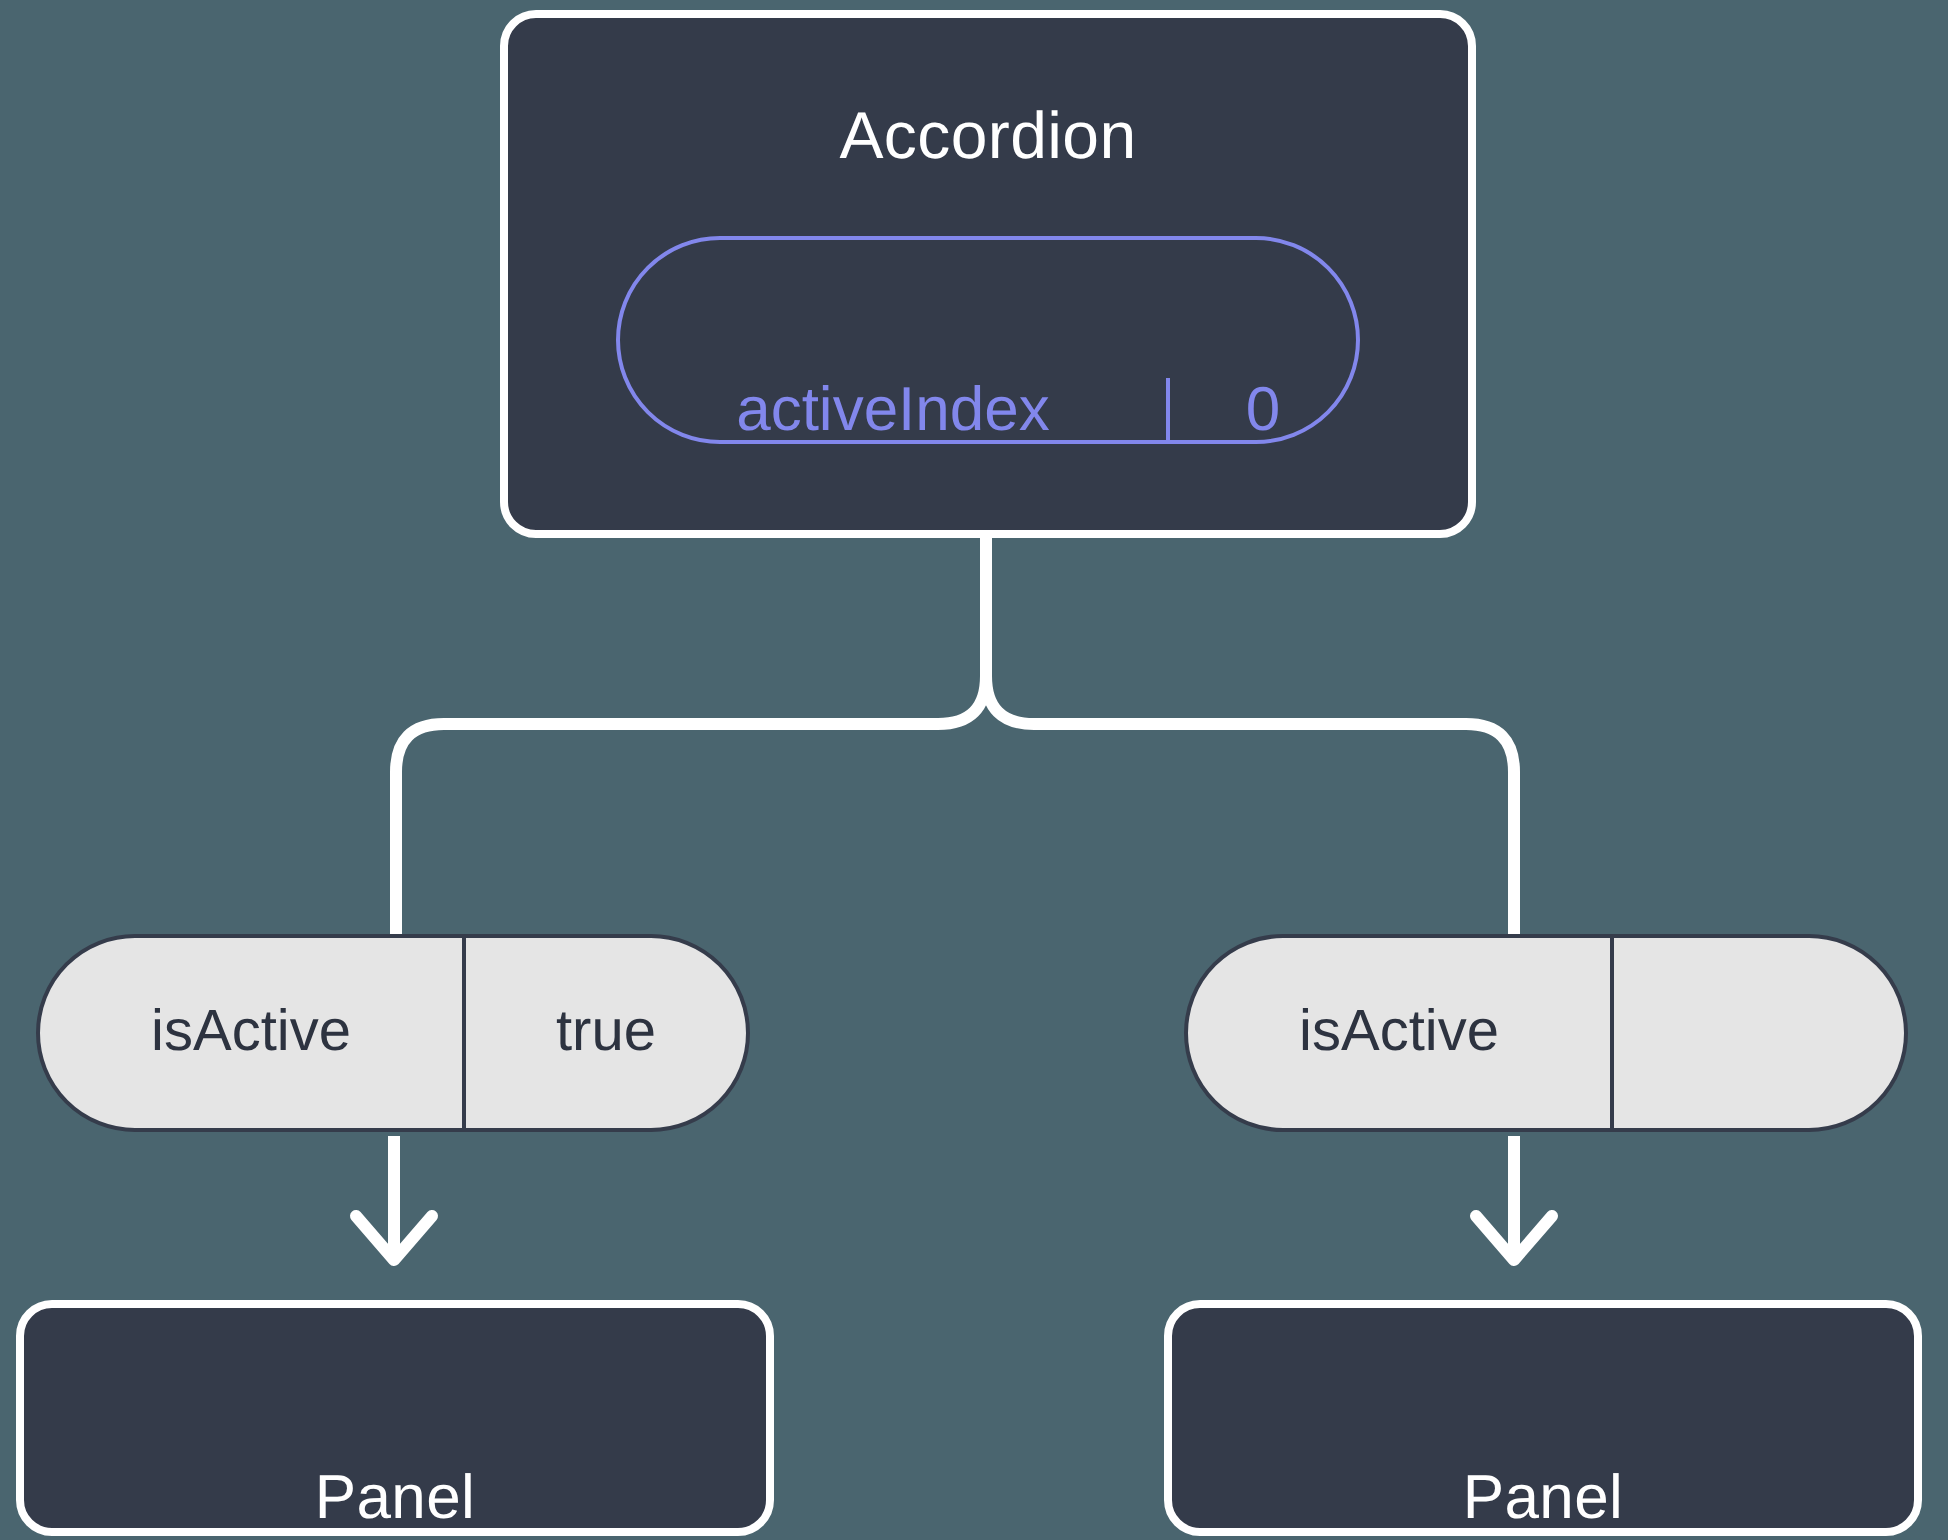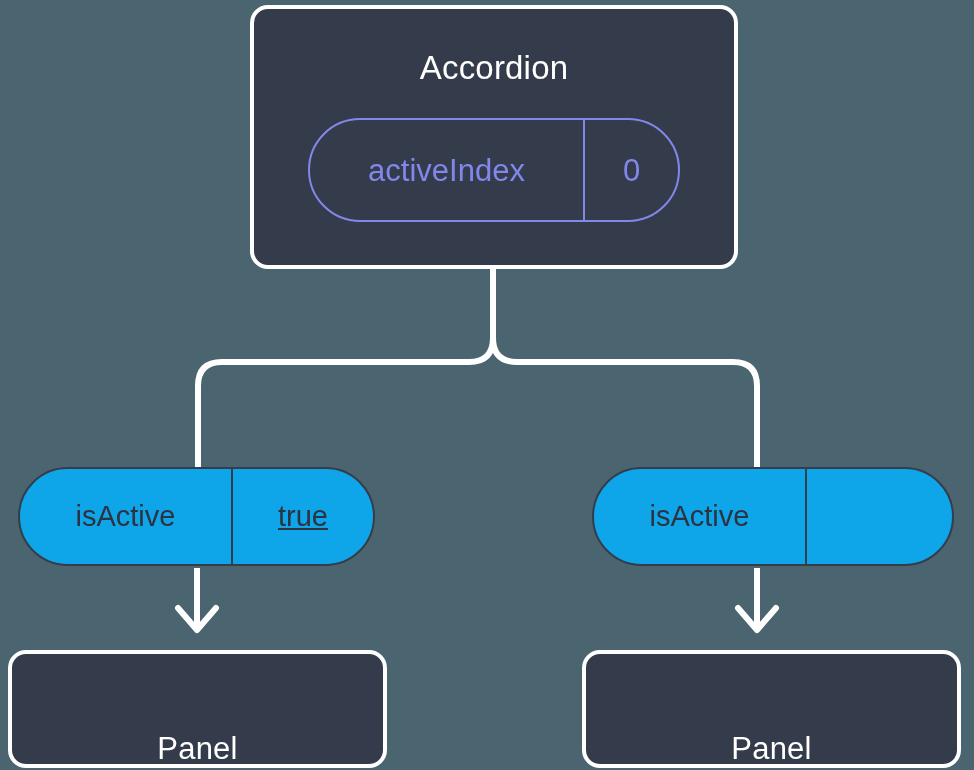--- a/index.html
+++ b/index.html
@@ -101,49 +101,49 @@
   }
 
   
   #accordion-state-pill {
     left: 308px;
     top: 118px;
     width: 372px;
     height: 104px;
     border: 2px solid #8287ec;
     background: transparent;
+    align-items: flex-end;
   }
   #accordion-state-pill .pill-key {
     width: 275px;
     color: #8287ec;
     font-size: 31px;
     border-right: 2px solid #8287ec;
   }
   #accordion-state-pill .pill-value {
     flex: 1;
     color: #8287ec;
     font-size: 31px;
   }
 
   
   .pill-filled {
-    background: #0ea5e9;
+    background: #e5e5e5;
     border: 2px solid #353c4b;
     height: 99px;
   }
   .pill-filled .pill-key {
     color: #2d3340;
     font-size: 29px;
     border-right: 2px solid #353c4b;
   }
   .pill-filled .pill-value {
     color: #2d3340;
     font-size: 29px;
     flex: 1;
-    text-decoration: underline;
   }
 
   #is-active-pill-left {
     left: 18px;
     top: 467px;
     width: 357px;
   }
   #is-active-pill-left .pill-key { width: 213px; }
 
   #is-active-pill-right {

